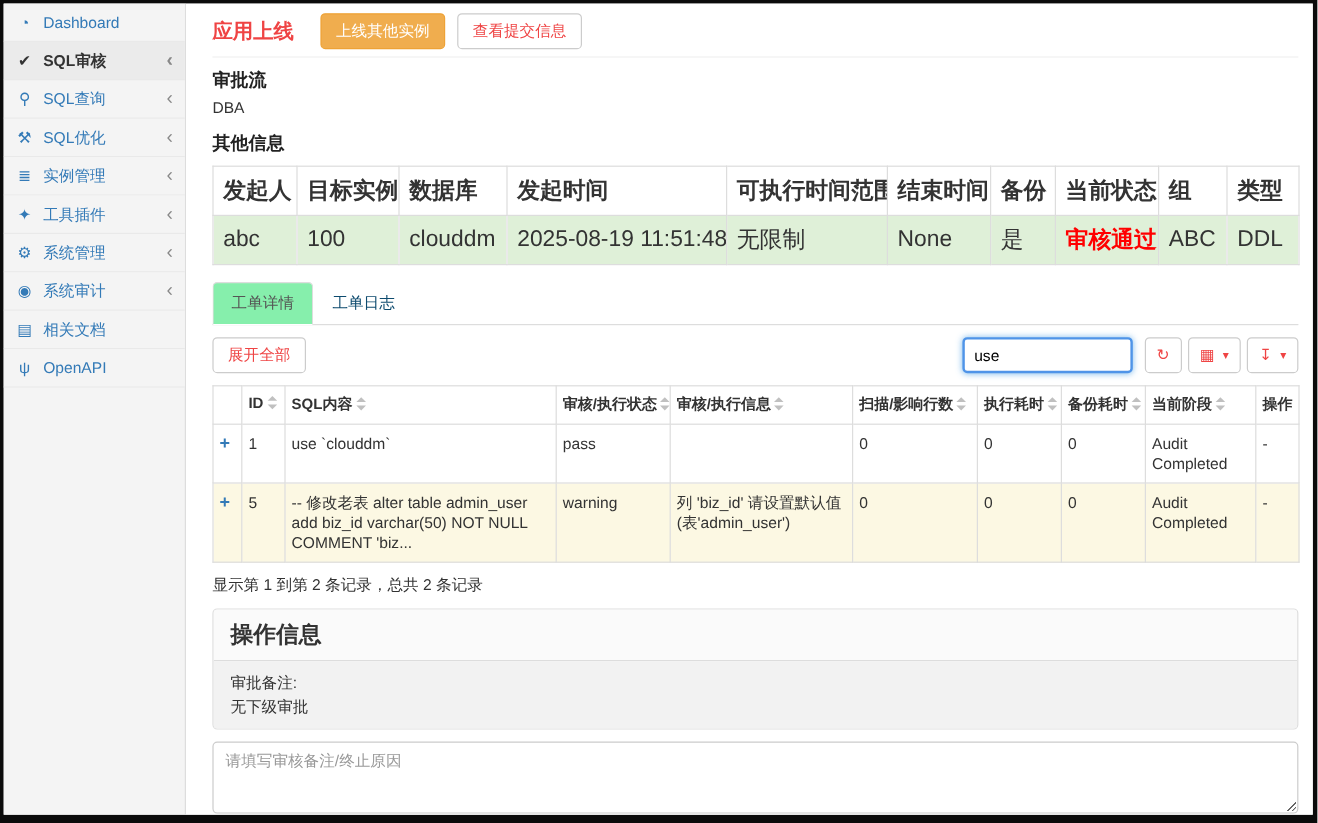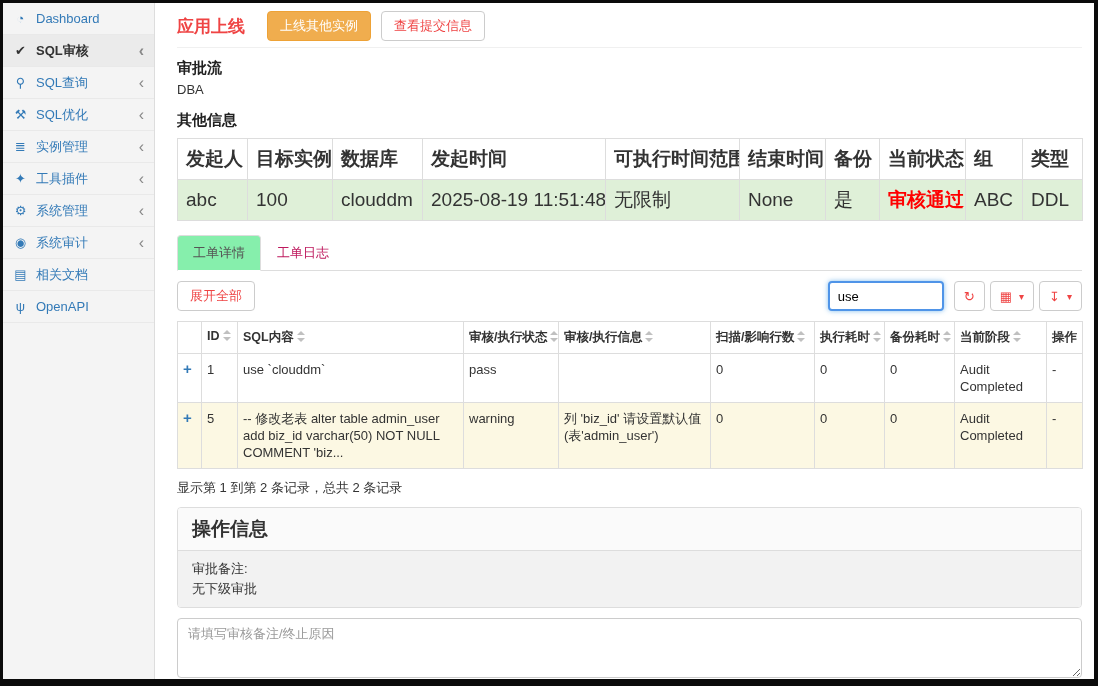--- a/index.html
+++ b/index.html
@@ -23,26 +23,26 @@
   .section-heading{font-size:15px;font-weight:bold;color:#222;margin-top:10px;line-height:20px}
   .section-text{font-size:13px;line-height:20px;margin-top:2px}
   table{border-collapse:collapse;width:100%;table-layout:fixed}
   .info-table{margin-top:8px;font-size:19px}
   .info-table th,.info-table td{border:1px solid #ddd;padding:7px 8px;text-align:left;overflow:hidden;white-space:nowrap}
   .info-table th{font-weight:bold;background:#fff}
   .row-success td{background:#dff0d8}
   .status-red{color:#f00;font-weight:bold}
   
   .tabs{display:flex;margin-top:14px;border-bottom:1px solid #ddd}
-  .tab{font-size:13px;padding:8px 15px;color:#be185d;cursor:pointer;border:1px solid transparent;border-radius:4px 4px 0 0;margin-bottom:-1px}
+  .tab{font-size:13px;padding:8px 15px;color:#0c4a6e;cursor:pointer;border:1px solid transparent;border-radius:4px 4px 0 0;margin-bottom:-1px}
   .tab.active{color:#555;background:#86efac;border-color:#ddd #ddd #fff}
   
   .toolbar{display:flex;align-items:center;justify-content:space-between;margin-top:10px}
   .toolbar-right{display:flex;align-items:center;gap:5px}
-  .search-input{width:116px;height:30px;padding:4px 8px;font-size:13px;border:2px solid #4f94e8;border-radius:4px;outline:none;box-shadow:0 0 5px rgba(102,175,233,.8);font-family:inherit;margin-right:5px}
+  .search-input{width:142px;height:30px;padding:4px 8px;font-size:13px;border:2px solid #4f94e8;border-radius:4px;outline:none;box-shadow:0 0 5px rgba(102,175,233,.8);font-family:inherit;margin-right:5px}
   .icon-btn{padding:5px 9px}
   .caret{font-size:10px;margin-left:2px}
   
   .sql-table{margin-top:10px;font-size:13px}
   .sql-table th,.sql-table td{border:1px solid #ddd;padding:7px 5px;text-align:left;vertical-align:top}
   .sql-table th{white-space:nowrap;overflow:hidden;cursor:pointer;font-size:12.5px;background:#fff}
   .sql-table td{word-wrap:break-word;line-height:17px}
   .row-warning td{background:#fcf8e3}
   .plus{color:#337ab7;font-weight:bold;font-size:15px;cursor:pointer;line-height:15px}
   .sort{position:relative;display:inline-block;width:9px;height:11px;margin-left:3px;vertical-align:-1px}

